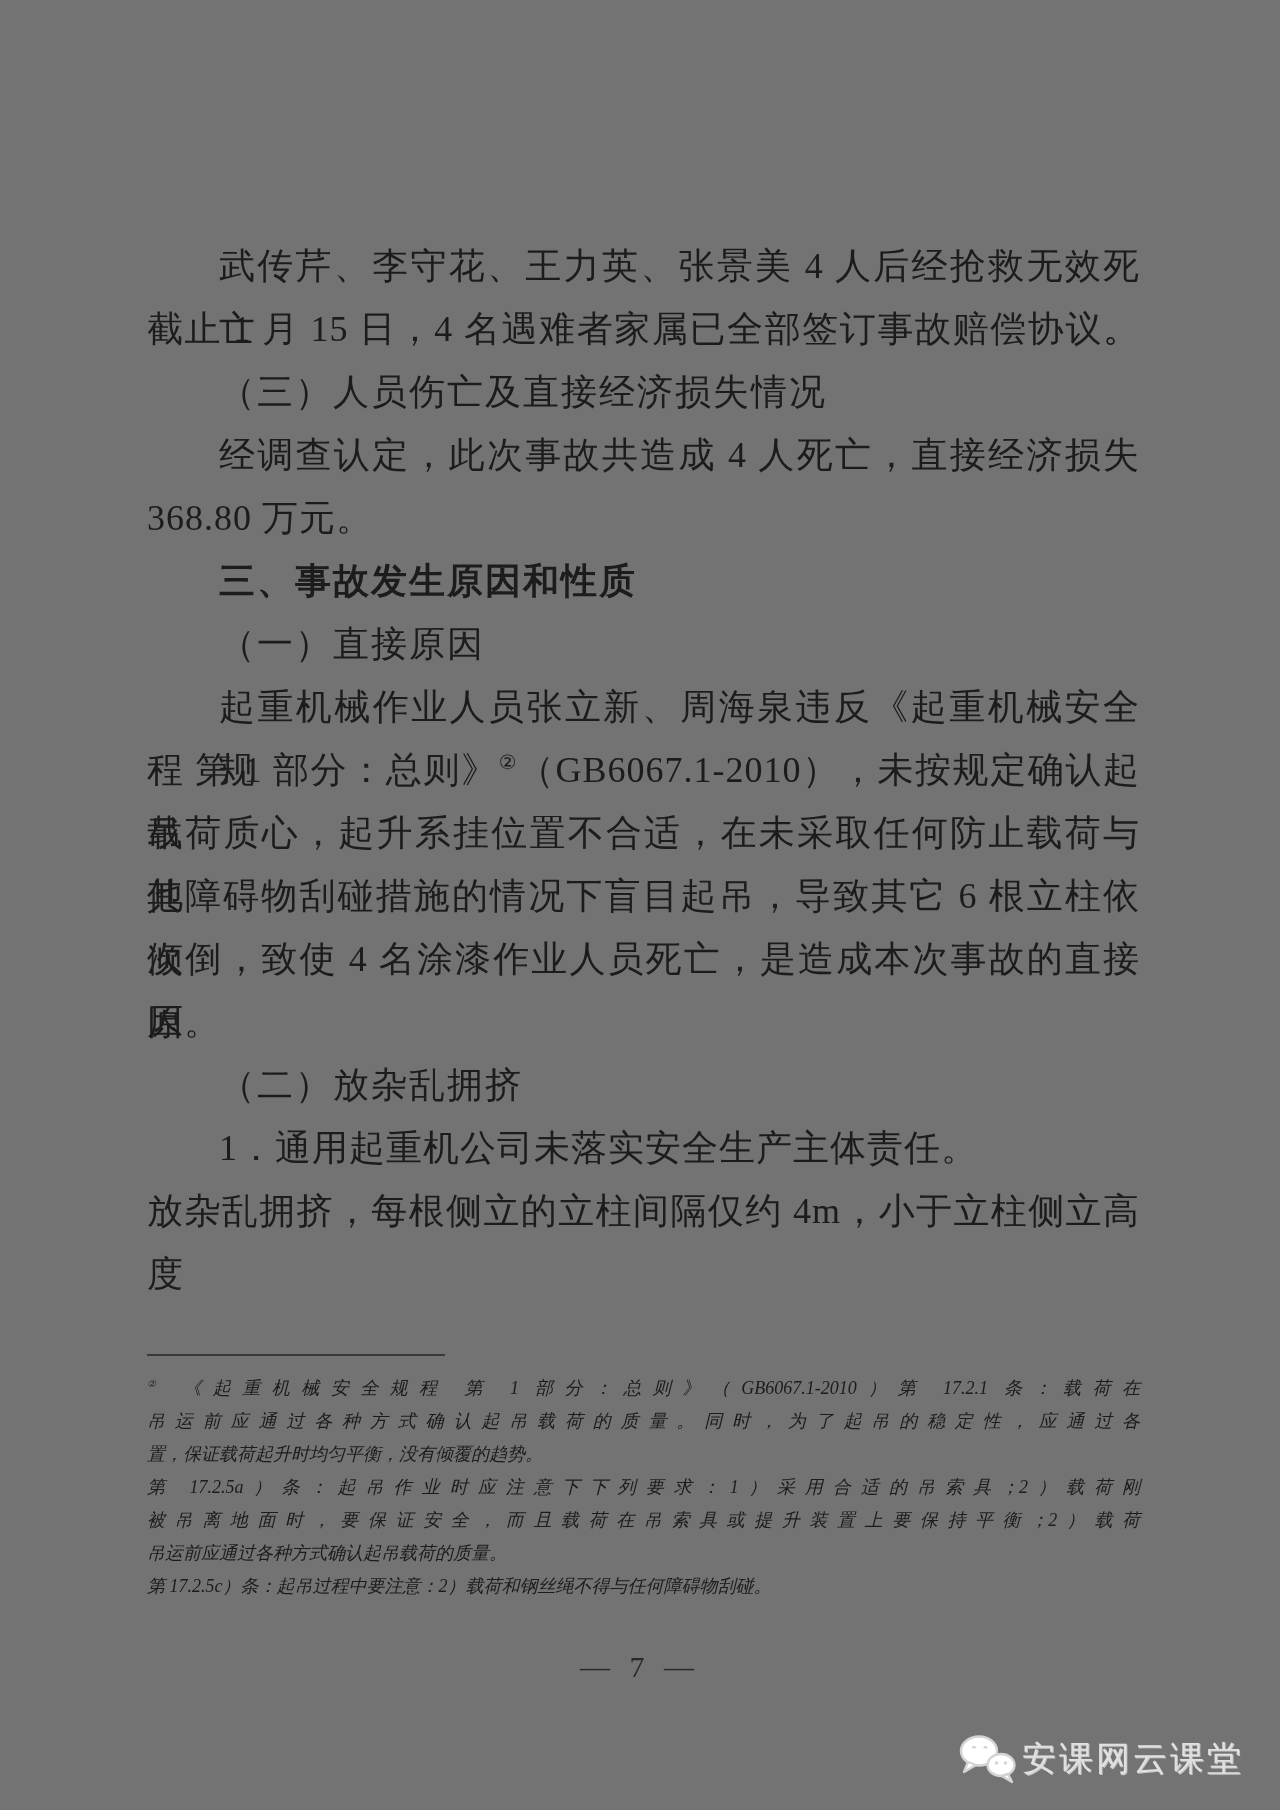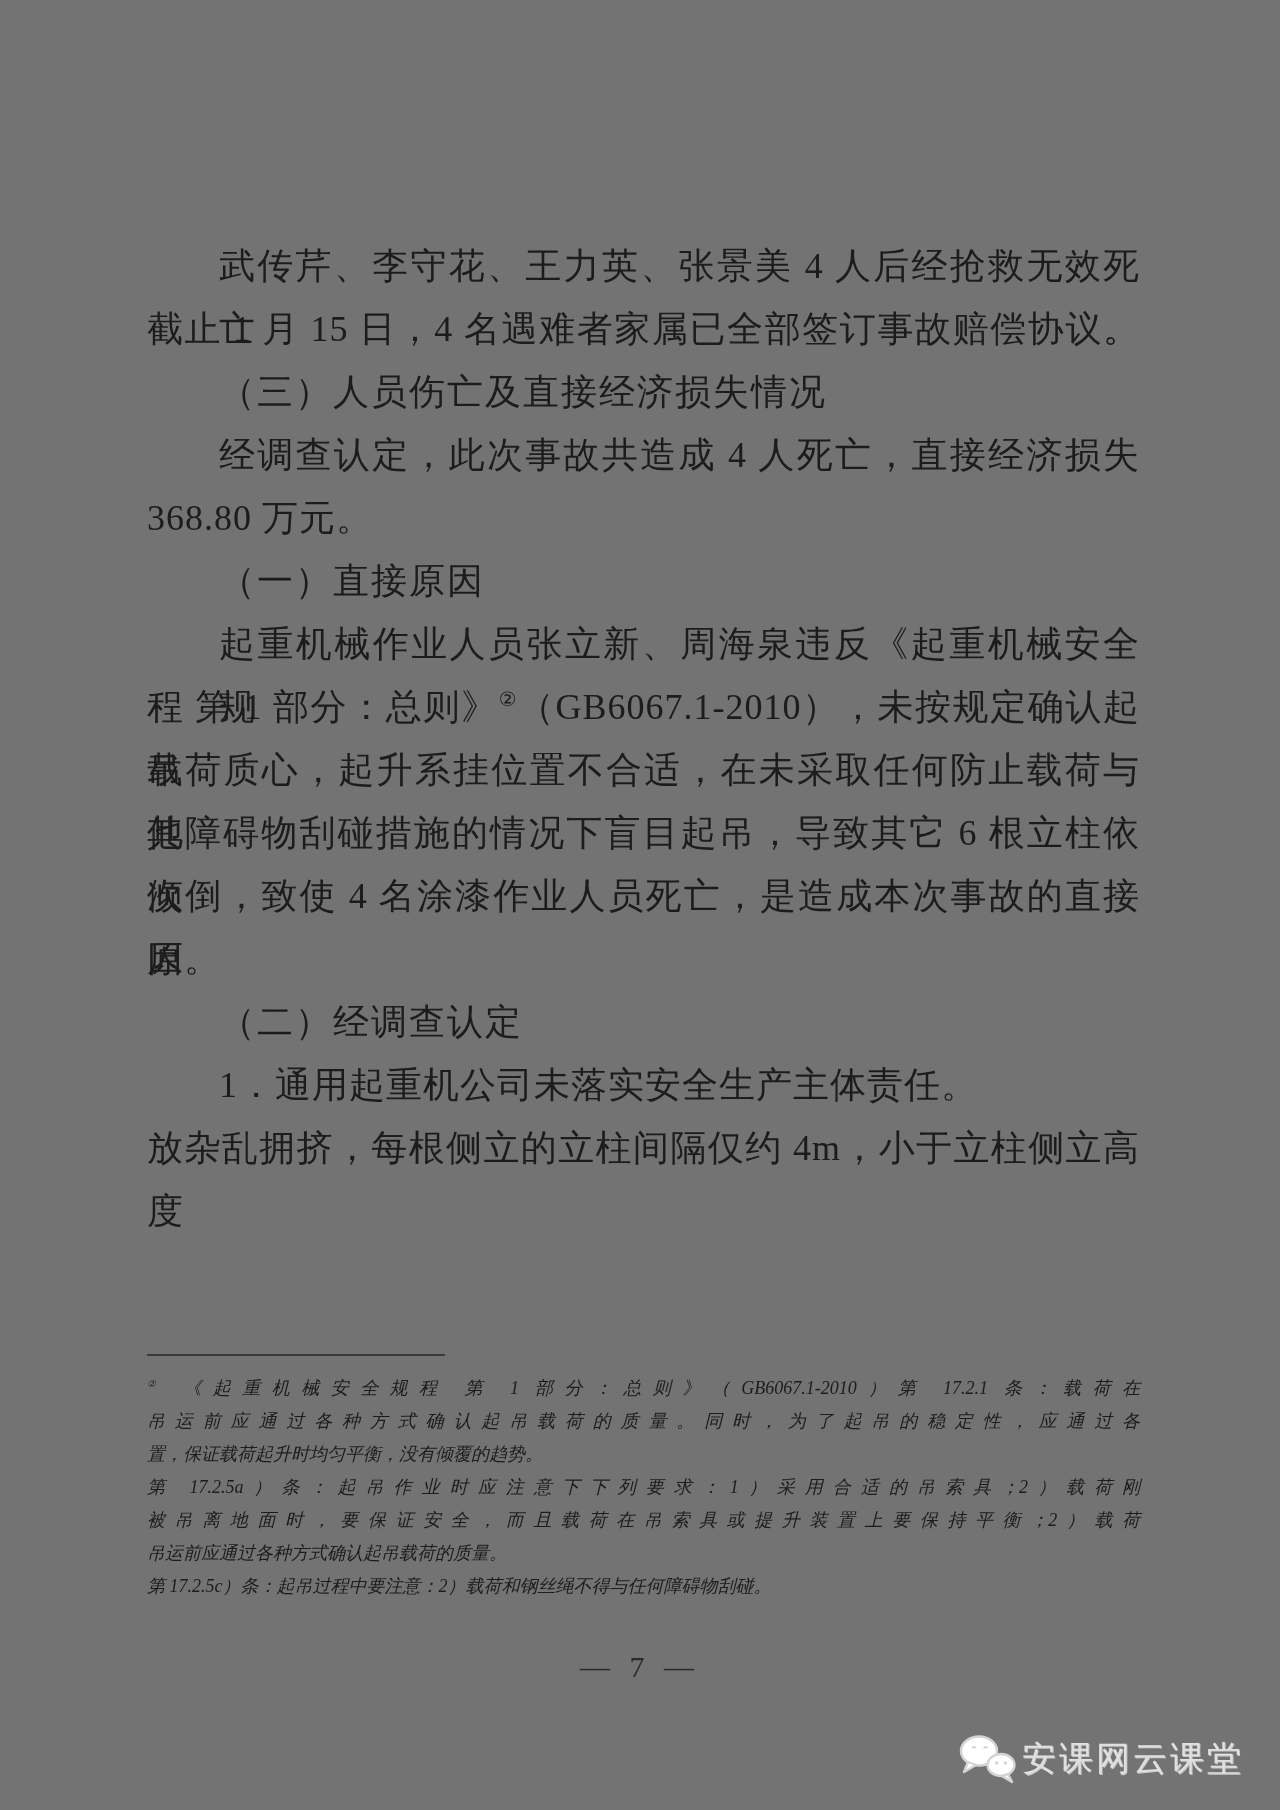--- a/index.html
+++ b/index.html
@@ -99,28 +99,29 @@
 <body>
 
 <div class="page">
 
   <div class="body-text">
       <div class="bline indent justify">武传芹、李守花、王力英、张景美 4 人后经抢救无效死亡。</div>
       <div class="bline justify">截止 1 月 15 日，4 名遇难者家属已全部签订事故赔偿协议。</div>
       <div class="bline indent h2">（三）人员伤亡及直接经济损失情况</div>
       <div class="bline indent justify">经调查认定，此次事故共造成 4 人死亡，直接经济损失</div>
       <div class="bline">368.80 万元。</div>
+      <div class="bline indent bold">三、事故发生原因和性质</div>
       <div class="bline indent h2">（一）直接原因</div>
       <div class="bline indent justify">起重机械作业人员张立新、周海泉违反《起重机械安全规</div>
       <div class="bline justify">程 第 1 部分：总则》<sup>②</sup>（GB6067.1-2010），未按规定确认起吊</div>
       <div class="bline justify">载荷质心，起升系挂位置不合适，在未采取任何防止载荷与其</div>
       <div class="bline justify">他障碍物刮碰措施的情况下盲目起吊，导致其它 6 根立柱依次</div>
       <div class="bline justify">倾倒，致使 4 名涂漆作业人员死亡，是造成本次事故的直接原</div>
       <div class="bline">因。</div>
-      <div class="bline indent h2">（二）经调查认定</div>
+      <div class="bline indent h2">（二）放杂乱拥挤</div>
       <div class="bline indent">1．通用起重机公司未落实安全生产主体责任。</div>
       <div class="bline justify">放杂乱拥挤，每根侧立的立柱间隔仅约 4m，小于立柱侧立高度</div>
     </div>
 
   <div class="footnote-sep"></div>
 
   <div class="footnotes">
       <div class="fline justify"><sup>②</sup> 《起重机械安全规程 第 1 部分：总则》（GB6067.1-2010）第 17.2.1 条：载荷在</div>
       <div class="fline justify">吊运前应通过各种方式确认起吊载荷的质量。同时，为了起吊的稳定性，应通过各</div>
       <div class="fline">置，保证载荷起升时均匀平衡，没有倾覆的趋势。</div>

